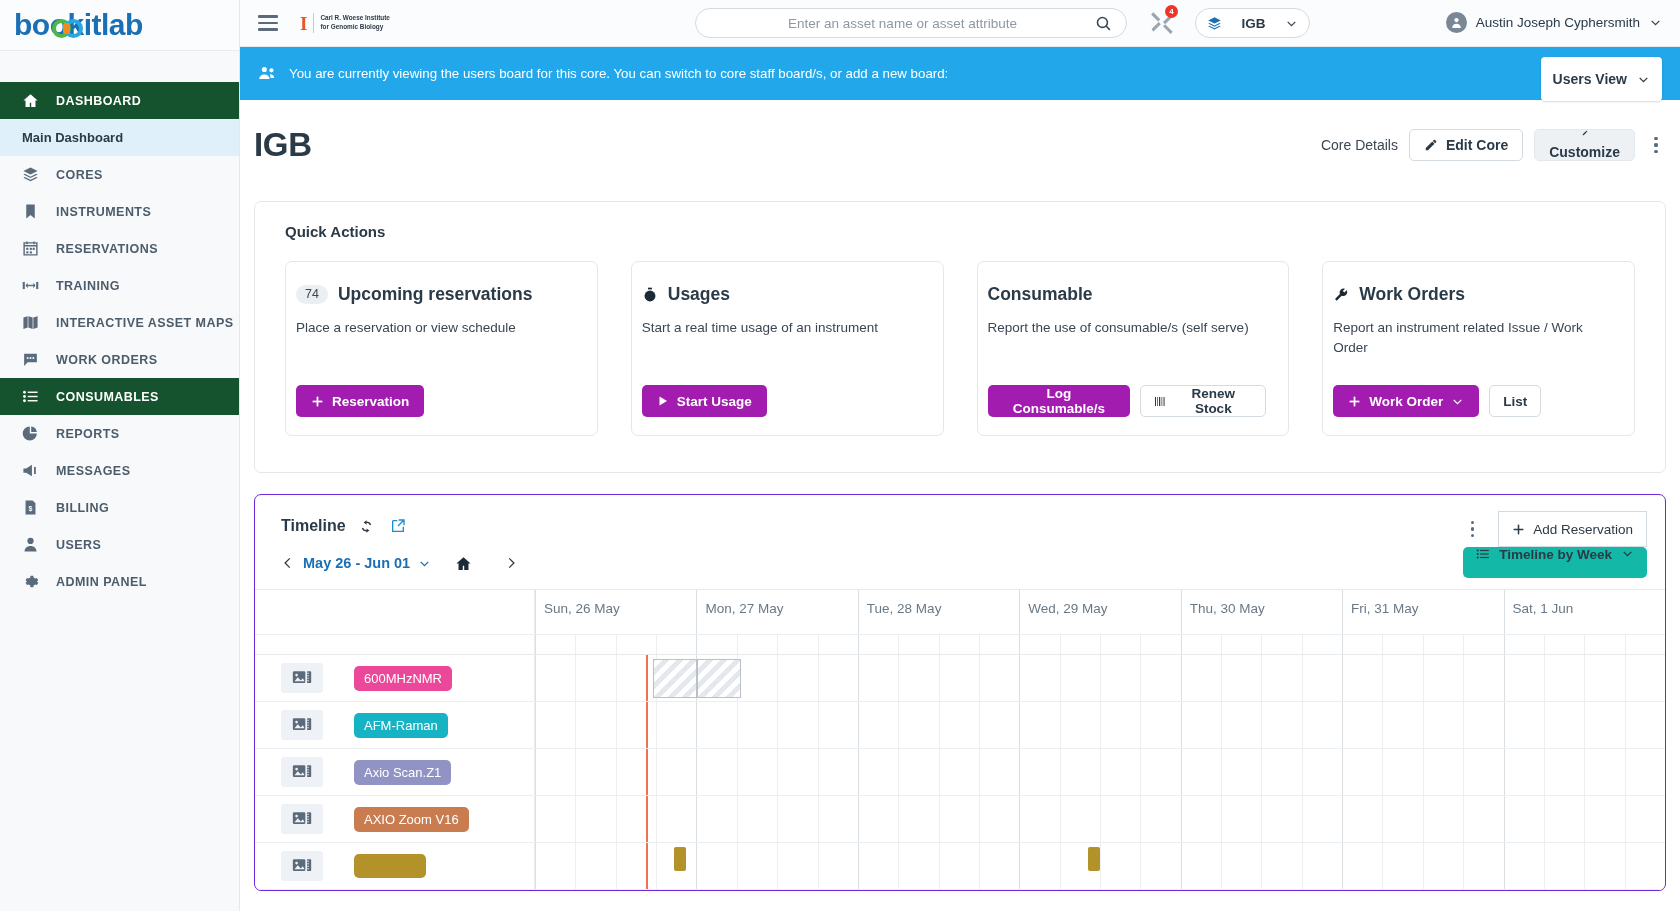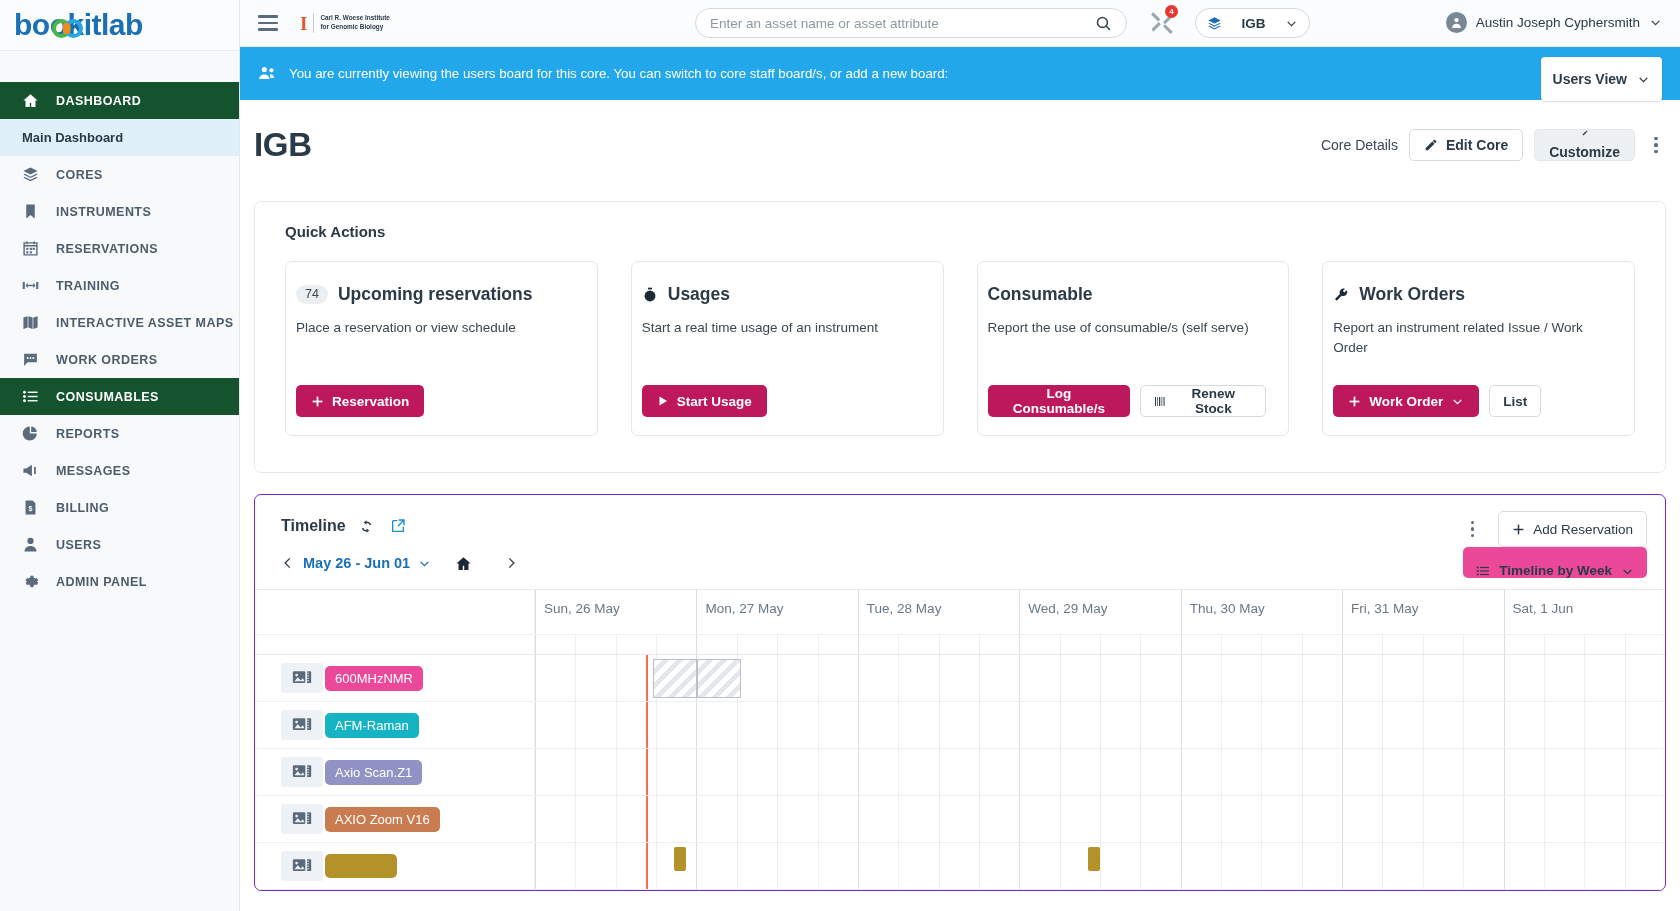--- a/index.html
+++ b/index.html
@@ -65,21 +65,21 @@
   .uil-bar { width:1px; height:20px; background:#c4ccd3; }
   .uil-txt { font-size:6.4px; font-weight:700; color:#2b3a47; line-height:1.35; }
 
   .search-box {
     position:absolute; left: 455px; width: 432px; height: 30px;
     border:1px solid #d3dae0; border-radius: 16px; background:#fff;
     display:flex; align-items:center; padding: 0 14px;
   }
   .search-box input {
     border:none; outline:none; flex:1; font-size:13.5px; color:#0f172a;
-    font-family:"Liberation Sans", sans-serif; background:transparent;
+    font-family:"Liberation Sans", sans-serif; background:transparent;text-align:center;
   }
   .search-box input::placeholder { color:#8c98a4; }
 
   .tools-icon { position:absolute; left: 910px; top: 9px; cursor:pointer; }
   .badge {
     position:absolute; left: 925px; top: 5px;
     background:#e8372c; color:#fff; font-size:8px; font-weight:700;
     width:13px;height:13px;border-radius:50%;
     display:flex;align-items:center;justify-content:center;
   }
@@ -148,21 +148,21 @@
   }
   .card-head { display:flex; align-items:center; gap:10px; }
   .card-title { font-size:17.5px; font-weight:700; color:#2b3a47; }
   .count-pill {
     background:#eceff2; color:#3a4653; font-size:12.5px; font-weight:400;
     border-radius:11px; padding: 3px 9px; line-height:1;
   }
   .card-desc { font-size:13.5px; color:#3a4653; margin-top:13px; line-height:1.45; flex:1; }
   .card-btns { display:flex; gap:10px; align-items:center; }
   .btn-primary {
-    background:#be185d; color:#fff; border:none; border-radius:5px;
+    background:#a21caf; color:#fff; border:none; border-radius:5px;
     height:32px; padding: 0 15px; font-size:13.5px; font-weight:700;
     display:flex; align-items:center; gap:8px; cursor:pointer;
     font-family:"Liberation Sans",sans-serif;
     justify-content:center;
   }
   .btn-white {
     background:#fff; color:#2b3a47; border:1px solid #d3dae0; border-radius:5px;
     height:32px; padding: 0 13px; font-size:13.5px; font-weight:700;
     display:flex; align-items:center; gap:8px; cursor:pointer;
     font-family:"Liberation Sans",sans-serif;
@@ -171,53 +171,53 @@
   
   .tl-panel {
     border:1px solid #6d28d9; border-radius:7px; background:#fff;
     margin: 21px 14px 0 14px; overflow:hidden;
   }
   .tl-head { display:flex; align-items:center; padding: 22px 22px 0 26px; position:relative; }
   .tl-title { font-size:16px; font-weight:700; color:#2b3a47; }
   .tl-head-icons { display:flex; align-items:center; gap:16px; margin-left:13px; }
   .tl-head-right { position:absolute; right:18px; top:16px; display:flex; align-items:center; gap:16px; }
   .add-res-btn {
-    height:36px; border:1px solid #d3dae0; border-radius:5px; background:#fff;
+    height:36px; border:1px solid #d3dae0; border-radius:0; background:#fff;
     display:flex;align-items:center;gap:8px;padding:0 13px;cursor:pointer;
     font-size:13.5px;font-weight:400;color:#2b3a47;
   }
 
   .tl-nav { display:flex; align-items:center; padding: 16px 0 14px 18px; position:relative; height:54px; }
   .nav-arrow { width:30px; display:flex; align-items:center; justify-content:center; cursor:pointer; }
   .date-range { font-size:14.5px; font-weight:700; color:#1a6fb5; display:flex; align-items:center; gap:8px; cursor:pointer; }
   .home-btn { margin-left:24px; cursor:pointer; display:flex; align-items:center; }
   .tl-mode {
     position:absolute; right:18px; top:12px;
-    height:31px; background:#ec4899; border-radius:5px;
-    display:flex; align-items:flex-end; gap:9px; padding:0 13px; cursor:pointer;
+    height:31px; background:#14b8a6; border-radius:5px;
+    display:flex; align-items:flex-start; gap:9px; padding:0 13px; cursor:pointer;
     font-size:13.5px; font-weight:700; color:#2b3a47;
   }
 
   
   .tl-grid { position:relative; border-top:1px solid #e6eaed; }
   .tl-daterow { display:flex; height:45px; border-bottom:1px solid #eceff2; }
   .tl-gutter { flex:0 0 280px; border-right:1px solid #eceff2; }
   .tl-days { flex:1; display:flex; position:relative; }
   .tl-day {
     flex:1; border-left:1px solid #d9dee3; position:relative;
     font-size:13.5px; color:#6a7886; padding: 11px 0 0 8px;
   }
   .tl-subrow { display:flex; height:20px; border-bottom:1px solid #e6eaed; }
   .tl-sub-days { flex:1; display:flex; }
   .tl-sub-day { flex:1; border-left:1px solid #d9dee3; display:flex; }
   .tl-sub-cell { flex:1; border-right:1px solid #eceff2; }
   .tl-sub-day .tl-sub-cell:last-child { border-right:none; }
 
   .tl-row { display:flex; height:47px; border-bottom:1px solid #eceff2; position:relative; }
-  .tl-rowlabel { flex:0 0 280px; display:flex; align-items:center; gap:2px; padding-left:26px; border-right:1px solid #eceff2; }
+  .tl-rowlabel { flex:0 0 280px; display:flex; align-items:center; gap:31px; padding-left:26px; border-right:1px solid #eceff2; }
   .img-icon {
     width:42px;height:30px;background:#eef2f6;border-radius:3px;
     display:flex;align-items:center;justify-content:center;flex:0 0 42px;
   }
   .inst-chip {
     border-radius:5px; color:#fff; font-size:13px; padding: 5px 10px;
     white-space:nowrap; cursor:pointer;
   }
   .tl-rowtrack { flex:1; display:flex; position:relative; }
   .tl-track-day { flex:1; border-left:1px solid #d9dee3; display:flex; }

